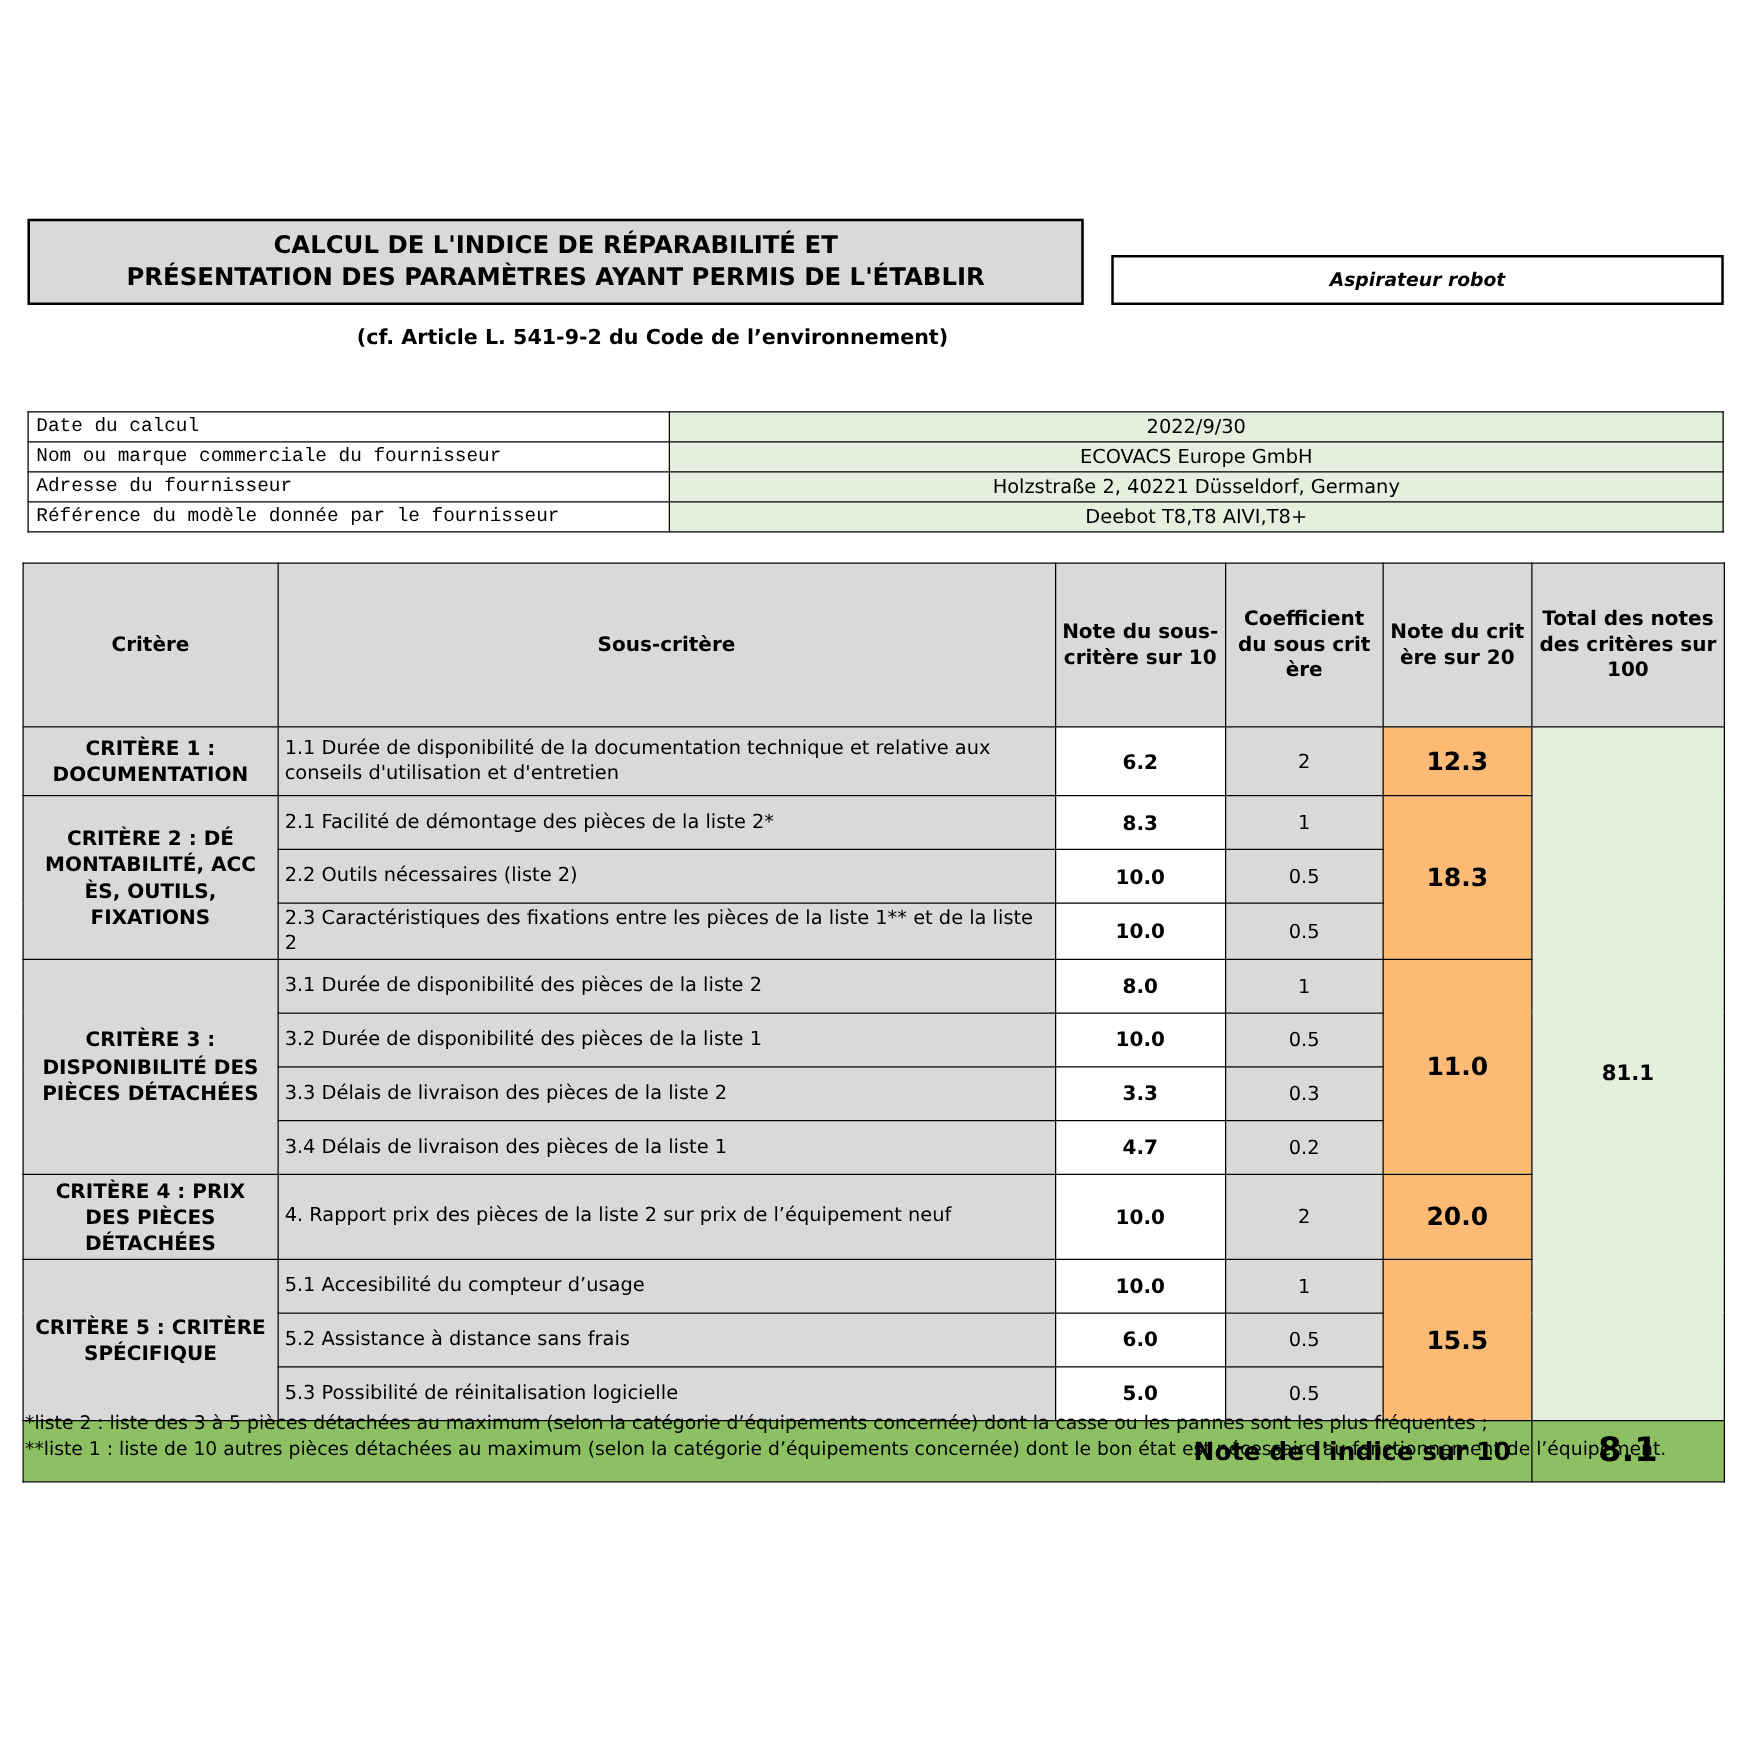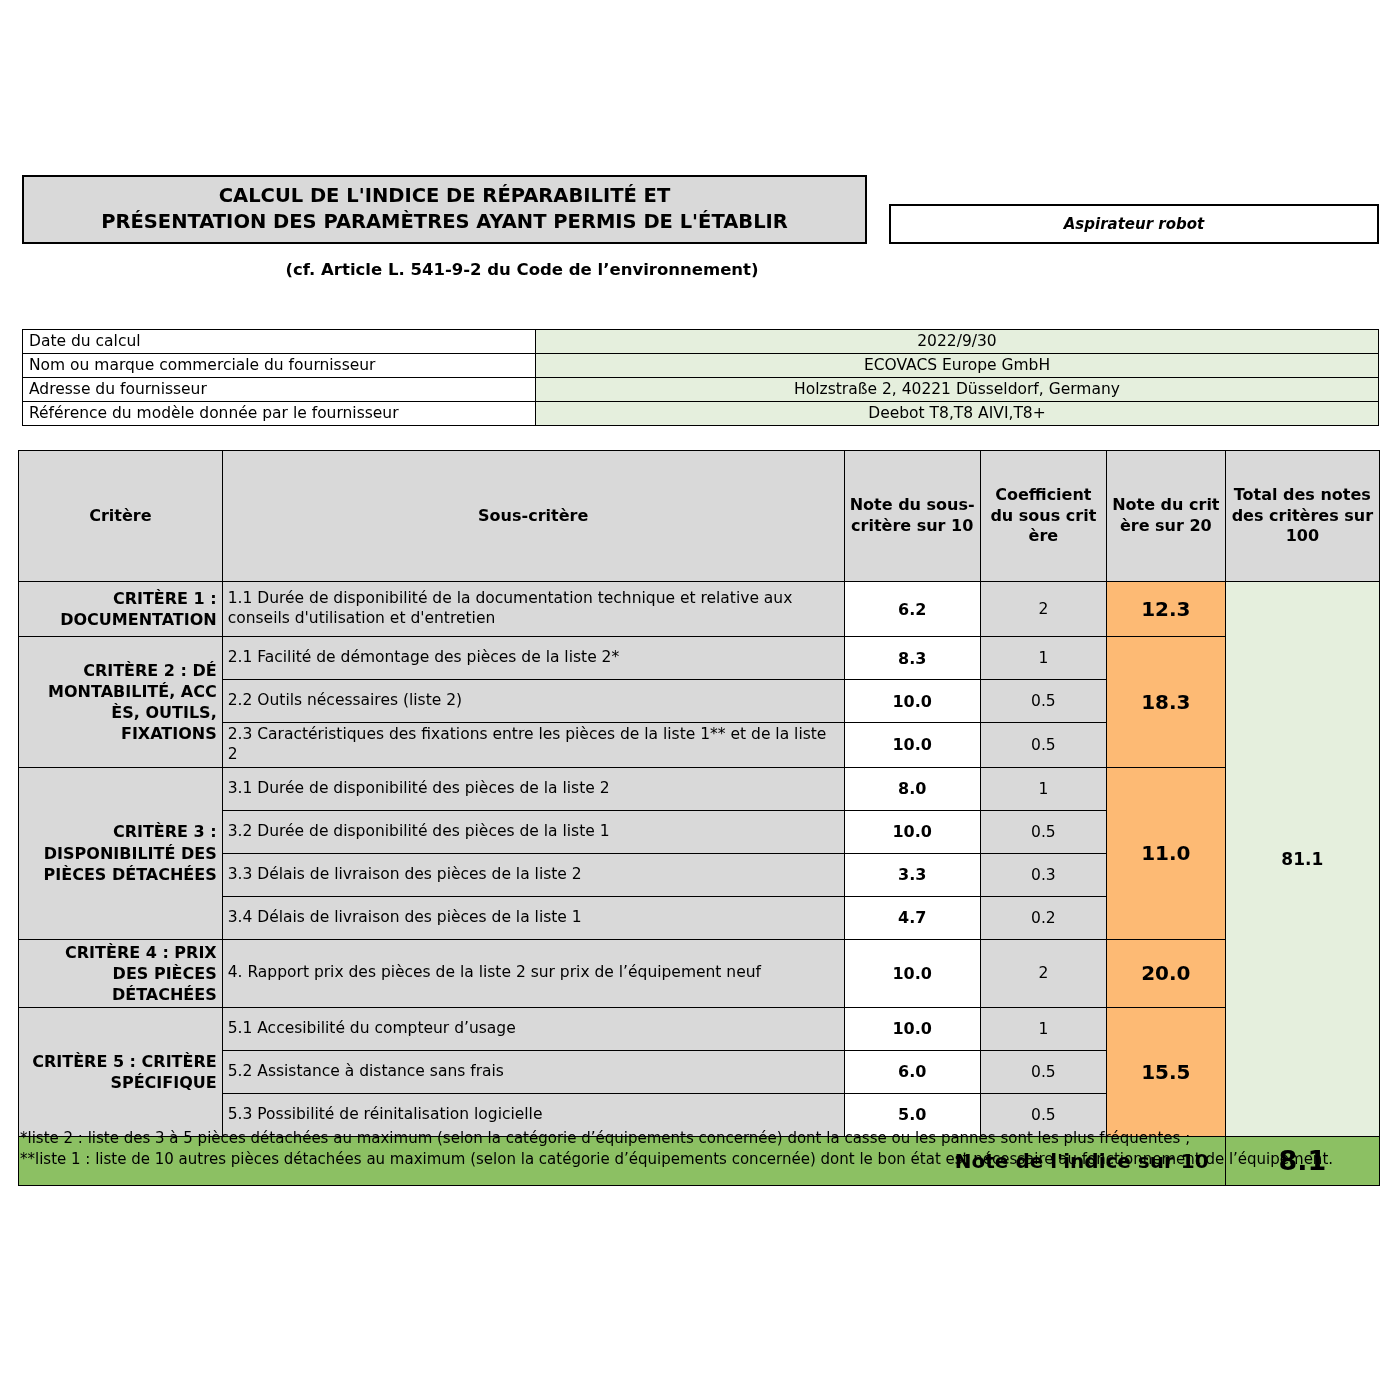--- a/index.html
+++ b/index.html
@@ -83,20 +83,21 @@
   }
   .info-table td {
     border: 1px solid #000;
     height: 23px;
     padding: 0 6px;
     line-height: 1.15;
   }
   .info-label {
     width: 500px;
     background: #ffffff;
+    font-family: Liberation Mono, monospace;
   }
   .info-value {
     background: #e5efdd;
     text-align: center;
   }
 
   
   .main-table {
     position: absolute;
     left: 18px;
@@ -120,21 +121,21 @@
   }
   th.c-crit { width: 196px; }
   th.c-sub  { width: 655px; }
   th.c-note { width: 131px; }
   th.c-coef { width: 117px; }
   th.c-n20  { width: 113px; }
   th.c-tot  { width: 150px; }
 
   td.crit-cell {
     background: #d9d9d9;
-    text-align: right;
+    text-align: center;
     font-weight: bold;
     line-height: 1.32;
     font-size: 16px;
     margin-top: 24px;
   }
   td.sub-cell {
     background: #d9d9d9;
     text-align: left;
     line-height: 1.28;
     font-size: 15.5px;

